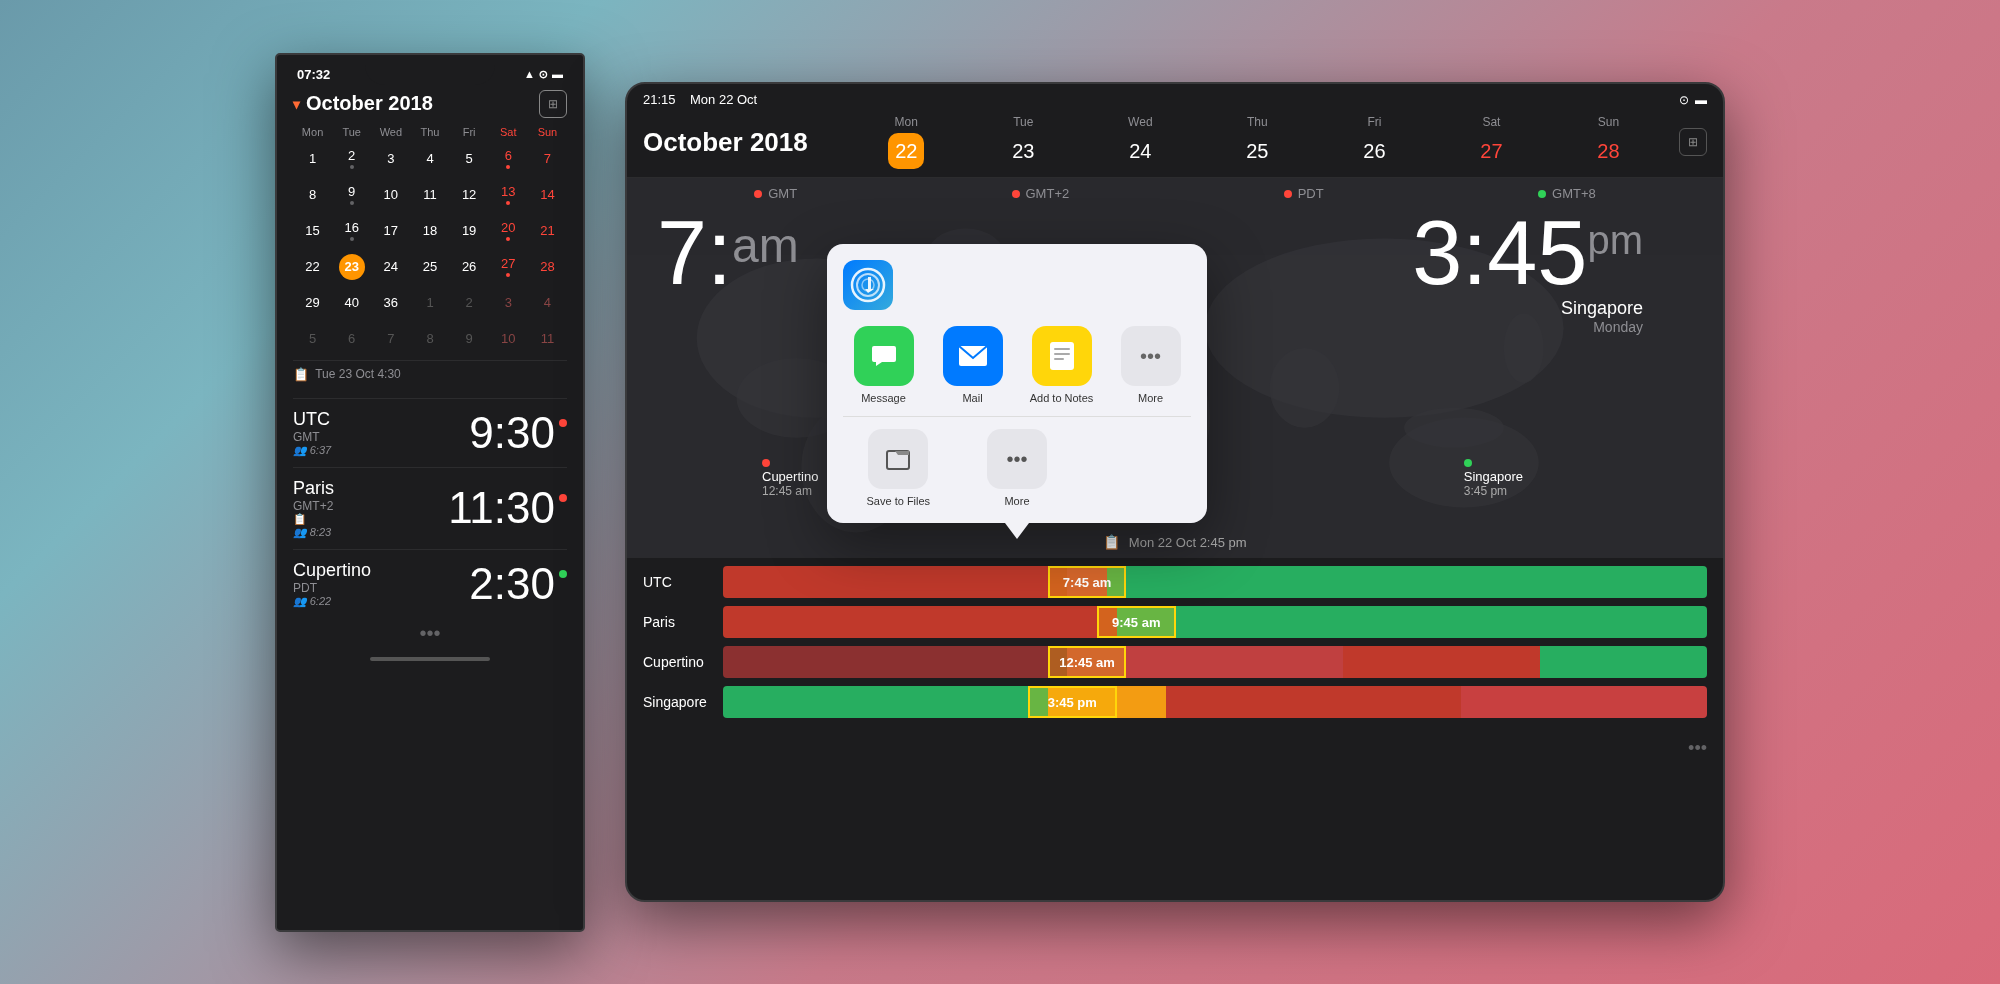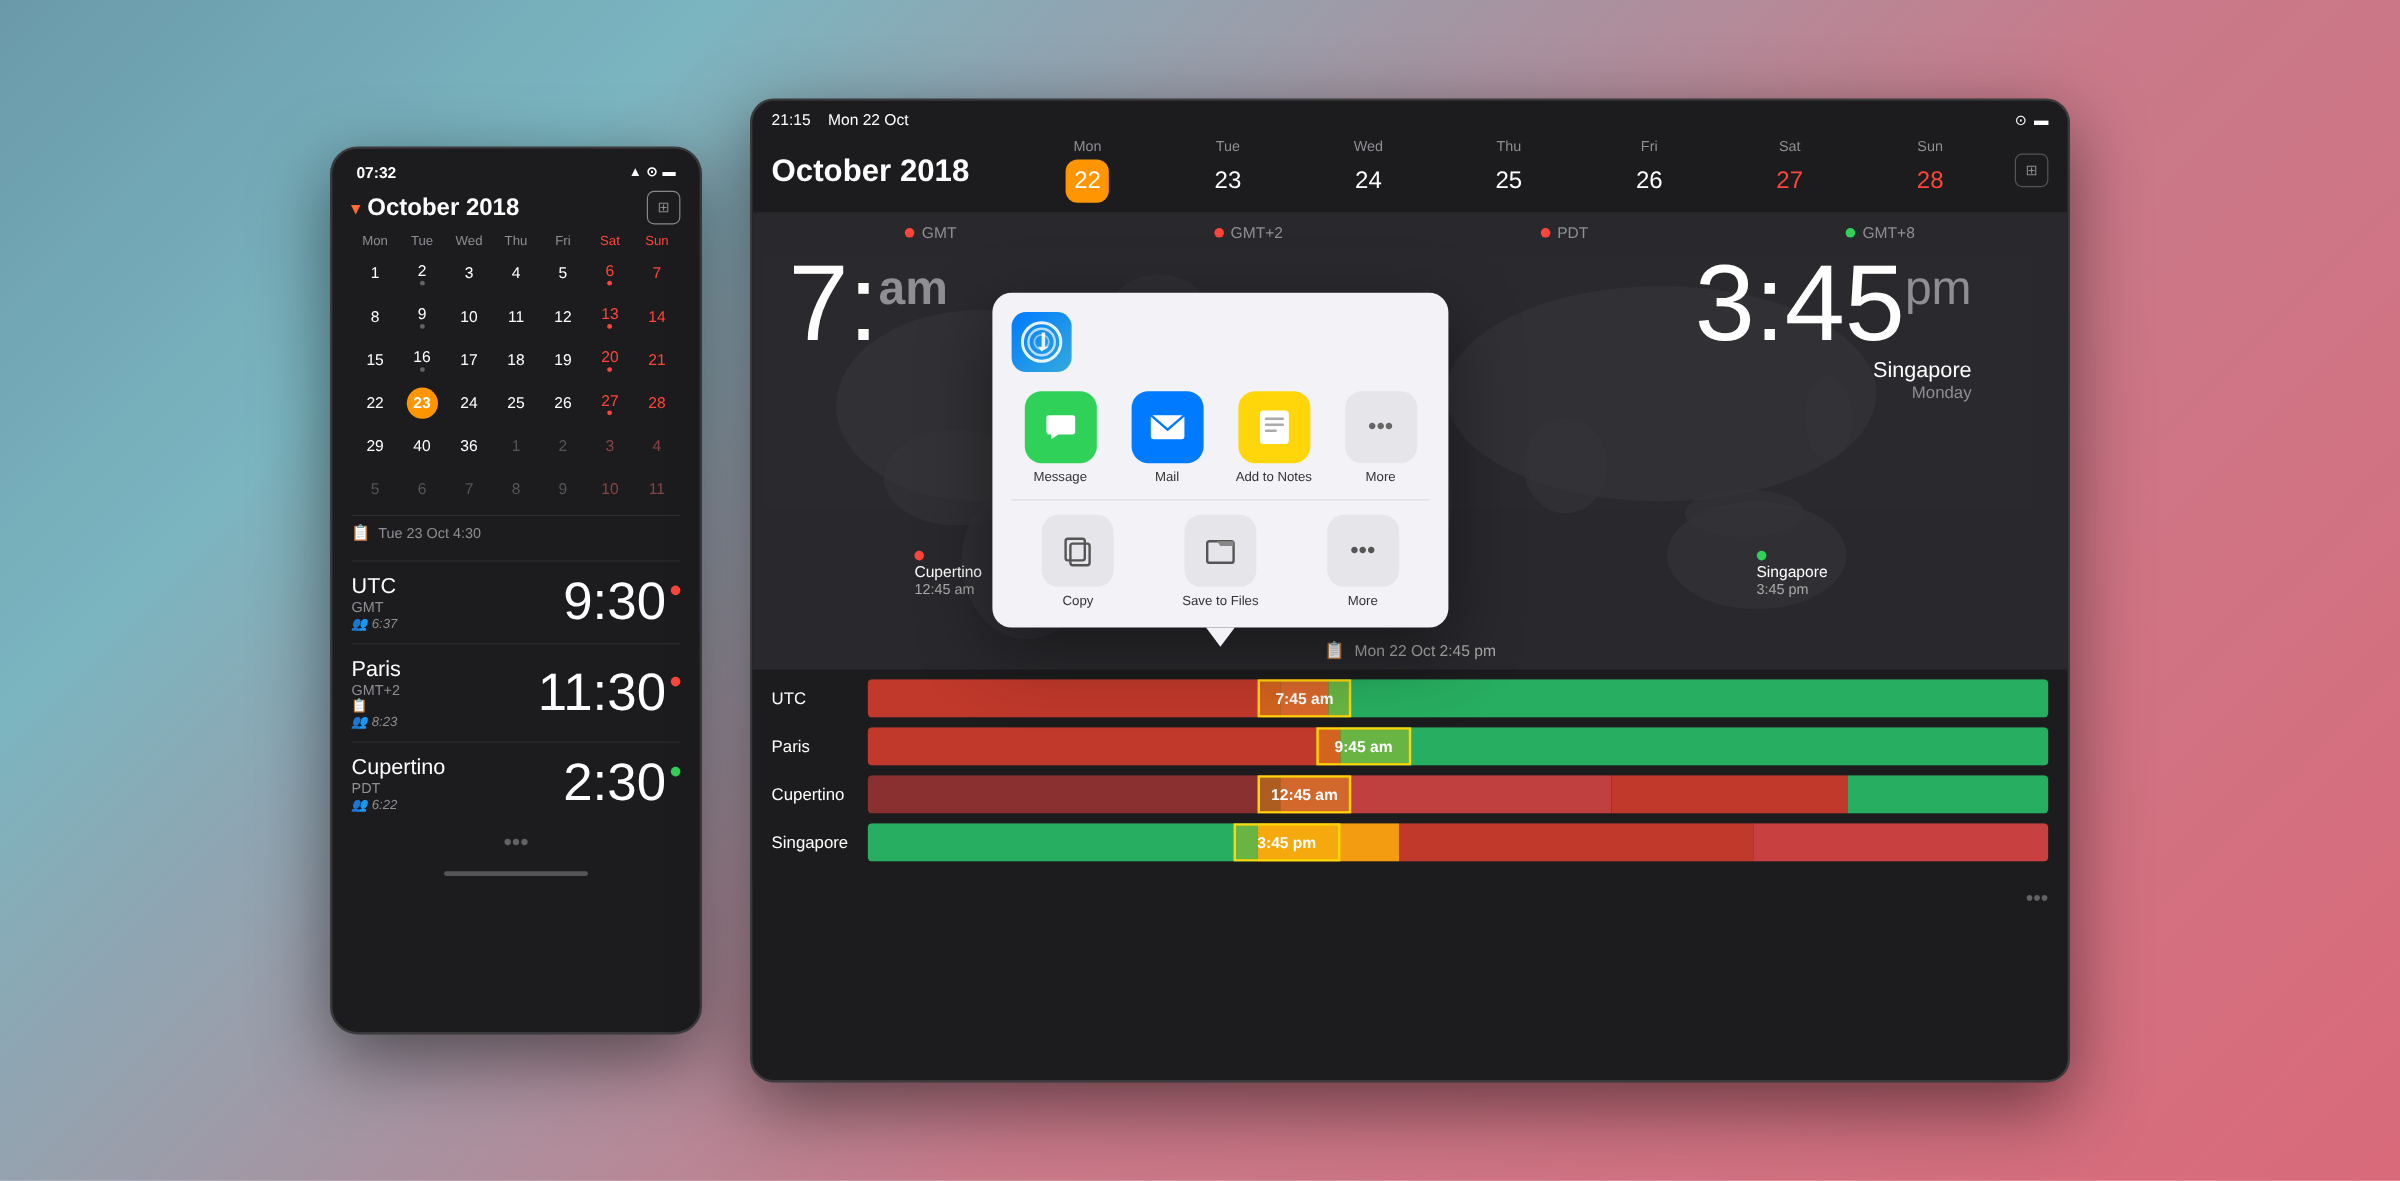--- a/index.html
+++ b/index.html
@@ -11,23 +11,23 @@
       align-items: center;
       justify-content: center;
       font-family: -apple-system, BlinkMacSystemFont, 'Helvetica Neue', Arial, sans-serif;
       overflow: hidden;
       position: relative;
     }
 
     
     .phone-container {
       width: 310px;
-      height: 740px;
+      height: 879px;
       background: #1c1c1e;
-      border-radius: 23px;
+      border-radius: 5px;
       border: 2px solid #3a3a3c;
       padding: 0;
       position: relative;
       box-shadow: 0 20px 60px rgba(0,0,0,0.5);
       overflow: hidden;
       margin-right: 40px;
       flex-shrink: 0;
     }
     .phone-notch {
       position: absolute;
@@ -827,21 +827,21 @@
       <div class="tz-label">
         <div class="tz-dot green"></div>
         <span>GMT+8</span>
       </div>
     </div>
 
     
     <div style="position:absolute;top:30px;left:30px;z-index:3;">
       <div style="display:flex;align-items:flex-start;">
         <span style="font-size:90px;font-weight:200;color:white;line-height:1;">7:</span>
-        <span style="font-size:40px;color:#8e8e93;font-weight:700;margin-top:10px;">am</span>
+        <span style="font-size:48px;color:#8e8e93;font-weight:400;margin-top:10px;">am</span>
       </div>
     </div>
     <div style="position:absolute;top:30px;right:80px;z-index:3;text-align:right;">
       <div style="display:flex;align-items:flex-start;justify-content:flex-end;">
         <span style="font-size:90px;font-weight:200;color:white;line-height:1;">3:45</span>
         <span style="font-size:40px;color:#8e8e93;font-weight:200;margin-top:10px;">pm</span>
       </div>
       <div style="color:white;font-size:18px;">Singapore</div>
       <div style="color:#8e8e93;font-size:14px;">Monday</div>
     </div>
@@ -968,29 +968,20 @@
         <span class="share-icon-label">More</span>
       </div>
     </div>
 
     <div style="height:1px;background:#ddd;margin-bottom:12px;"></div>
 
     <div class="share-actions-row">
       <div class="share-action-item">
         <div class="share-action-btn">
           <svg width="28" height="28" viewBox="0 0 28 28">
-            <rect x="8" y="8" width="16" height="18" rx="2" fill="none" stroke="#555" stroke-width="2"></rect>
-            <rect x="4" y="4" width="16" height="18" rx="2" fill="none" stroke="#555" stroke-width="2"></rect>
-          </svg>
-        </div>
-        <span class="share-action-label">Copy</span>
-      </div>
-      <div class="share-action-item">
-        <div class="share-action-btn">
-          <svg width="28" height="28" viewBox="0 0 28 28">
             <rect x="3" y="6" width="22" height="18" rx="2" fill="none" stroke="#555" stroke-width="2"></rect>
             <path d="M3 6 h8 l3 4 h11 v-4 z" fill="#888"></path>
           </svg>
         </div>
         <span class="share-action-label">Save to Files</span>
       </div>
       <div class="share-action-item">
         <div class="share-action-btn" style="font-size:20px;color:#555;">•••</div>
         <span class="share-action-label">More</span>
       </div>

